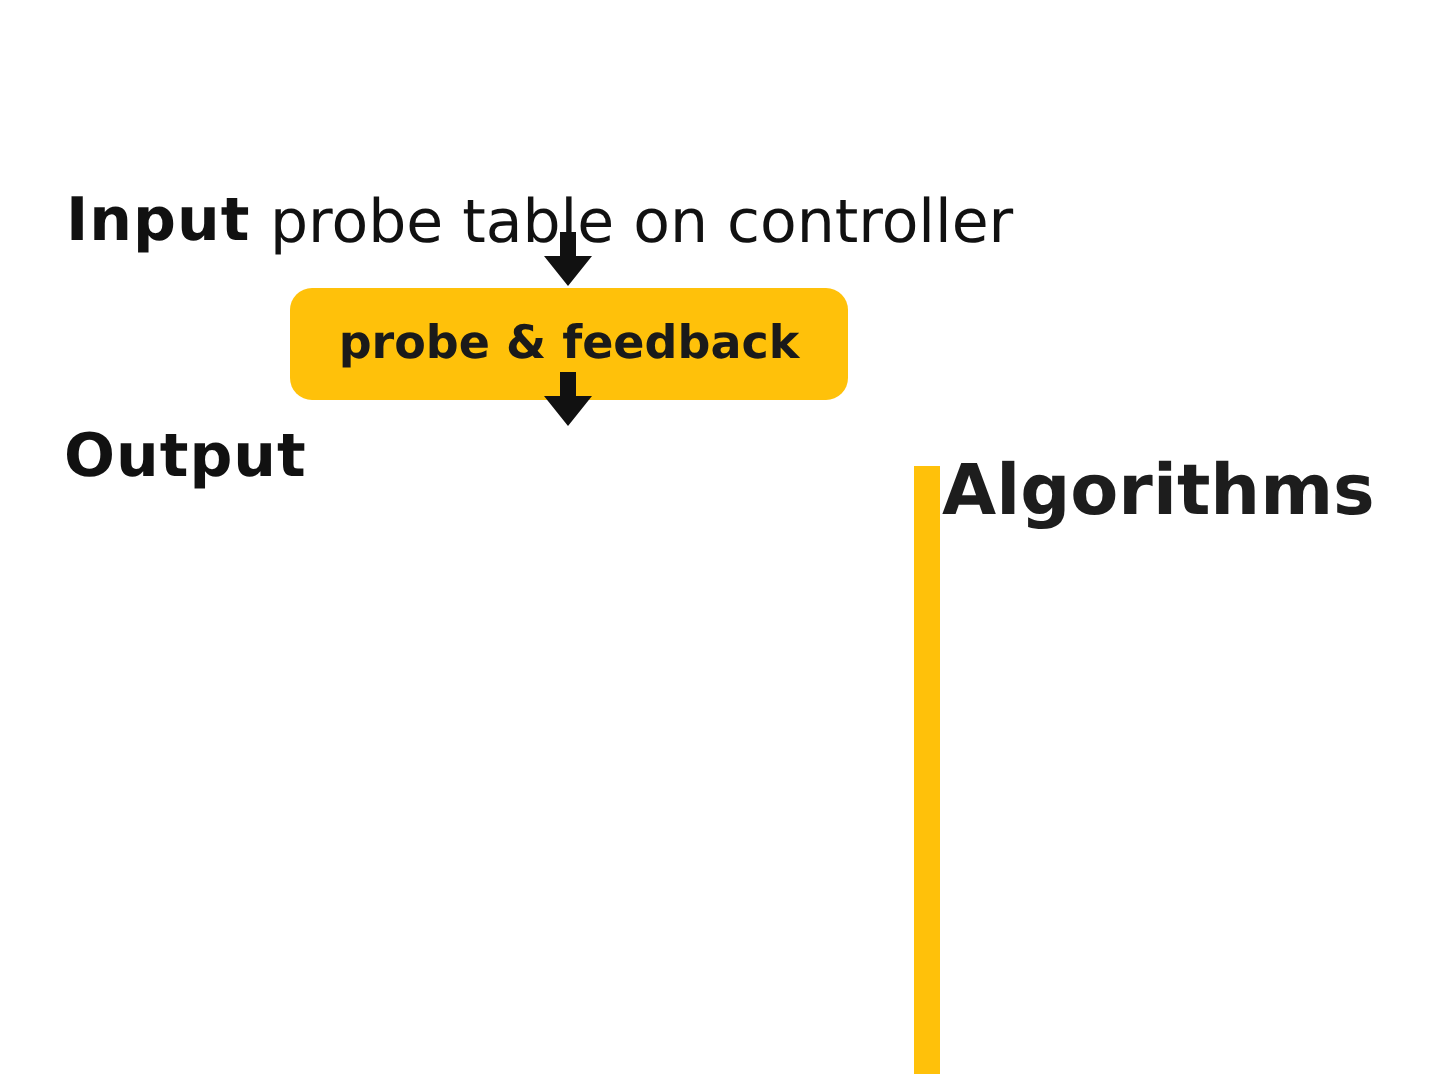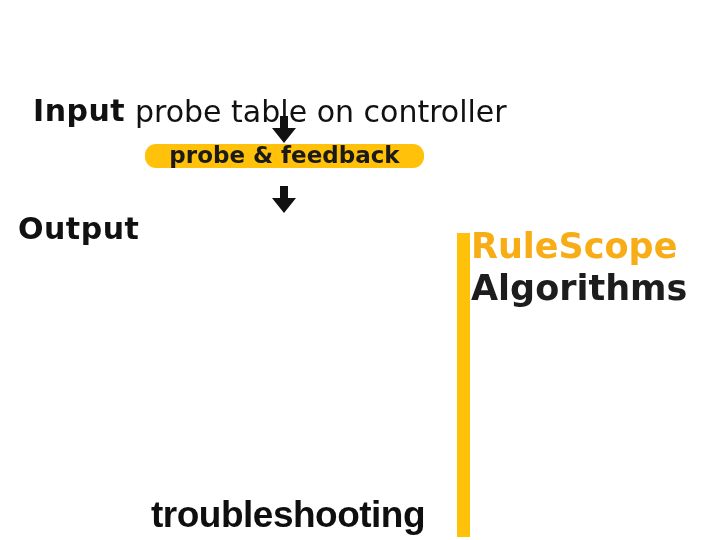--- a/index.html
+++ b/index.html
@@ -23,41 +23,41 @@
   }
   .lbl {
     position: absolute;
     font-size: 30px;
     color: #111;
     white-space: nowrap;
   }
   .lbl.bold { font-weight: bold; letter-spacing: 0.5px; }
   .input-label  { left: 33px;  top: 93px; }
   .input-value  { left: 135px; top: 94px; }
-  .output-label { left: 18px;  top: 211px; }
+  .output-label { left: 32px;  top: 211px; }
   .output-value { left: 133px; top: 212px; }
 
   .arrow {
     position: absolute;
     width: 26px;
     height: 27px;
   }
   .arrow-1 { left: 271px; top: 116px; }
   .arrow-2 { left: 271px; top: 186px; }
 
   .process-box {
     position: absolute;
     left: 145px;
     top: 144px;
     width: 279px;
-    height: 24px;
+    height: 56px;
     background: var(--gold);
     border-radius: 11px;
     display: flex;
-    align-items: flex-end;
+    align-items: center;
     justify-content: center;
     font-size: 23px;
     font-weight: bold;
     color: var(--dark);
     white-space: nowrap;
   }
 
   .vbar {
     position: absolute;
     left: 457px;
@@ -112,19 +112,17 @@
 
   <svg class="arrow arrow-2" viewBox="0 0 26 27">
     <polygon points="9,0 17,0 17,12 25,12 13,27 1,12 9,12" fill="#111111"></polygon>
   </svg>
 
   <span class="lbl bold output-label">Output</span>
 
   <div class="vbar"></div>
 
   <div class="title-block">
-    <div class="title-line gold">RuleScope</div>
     <div class="title-line dark">Algorithms</div>
   </div>
 
-  <div class="footer-text">troubleshooting</div>
 
 </div>
 
 </body></html>

